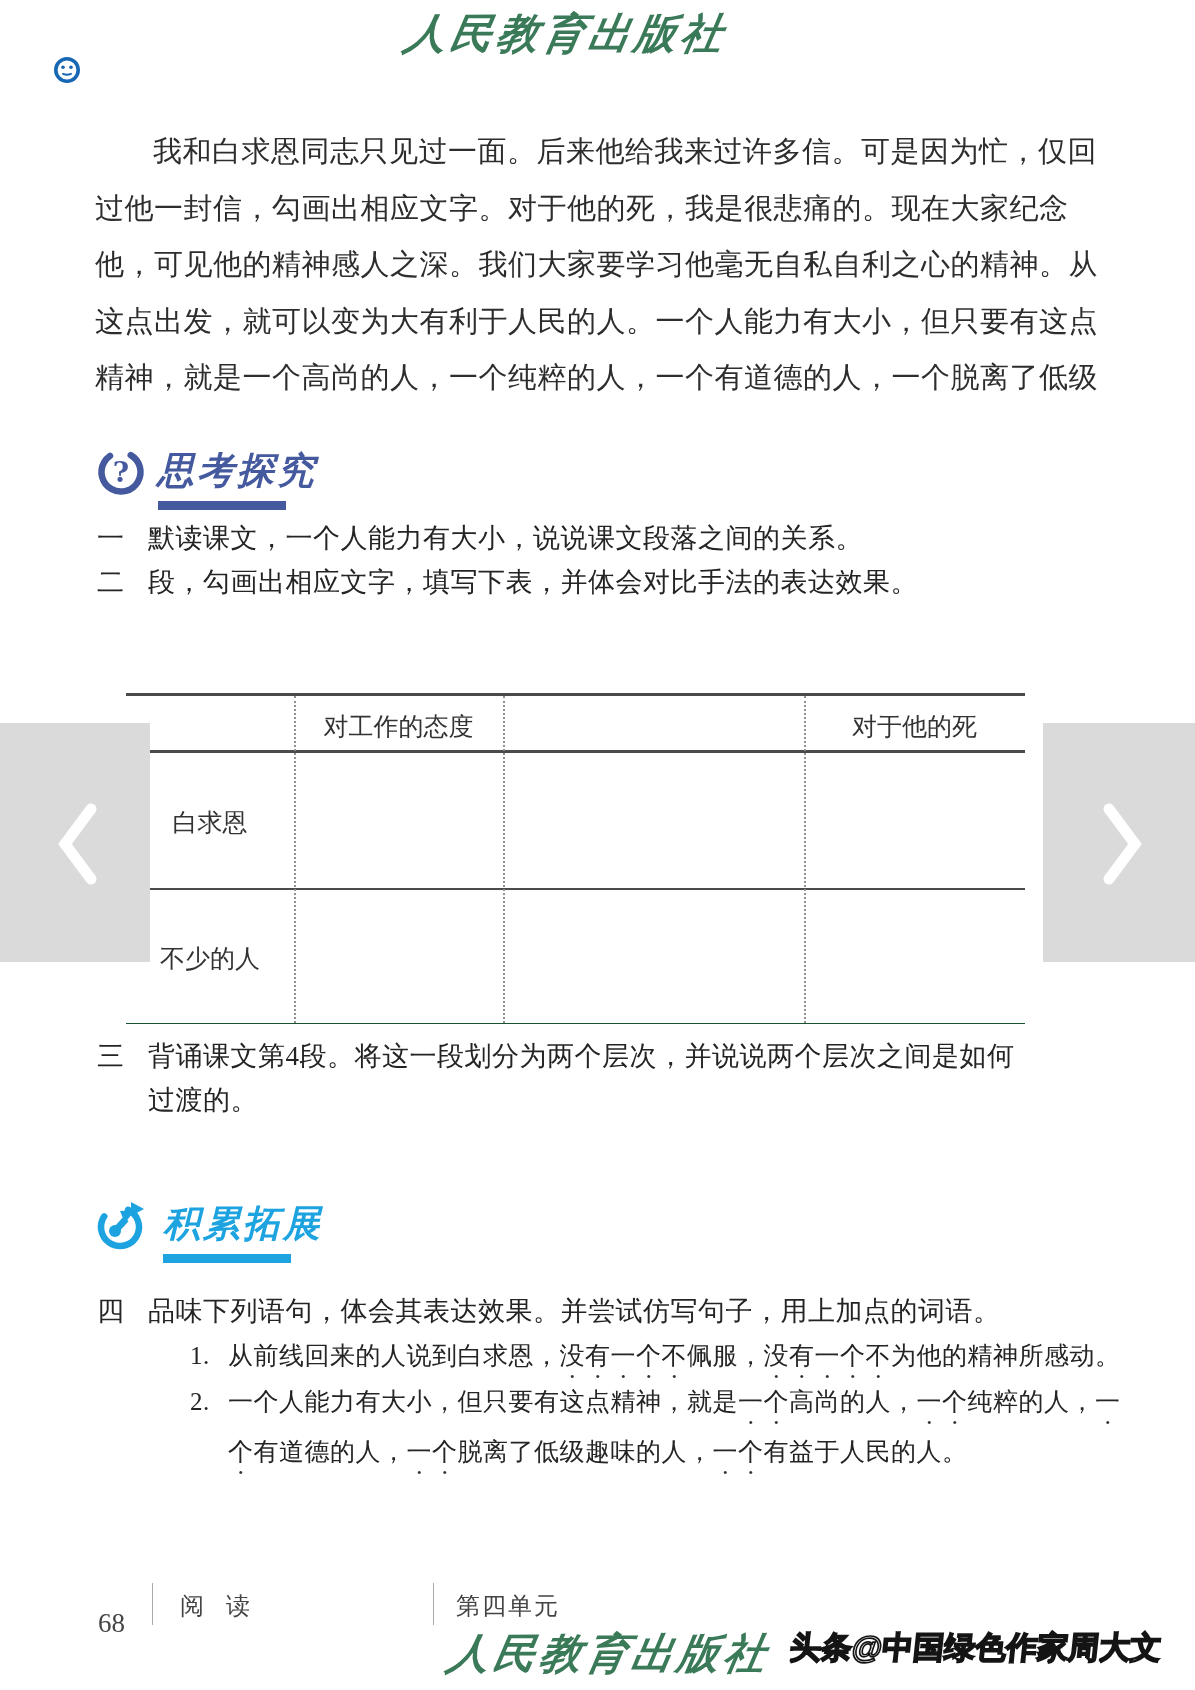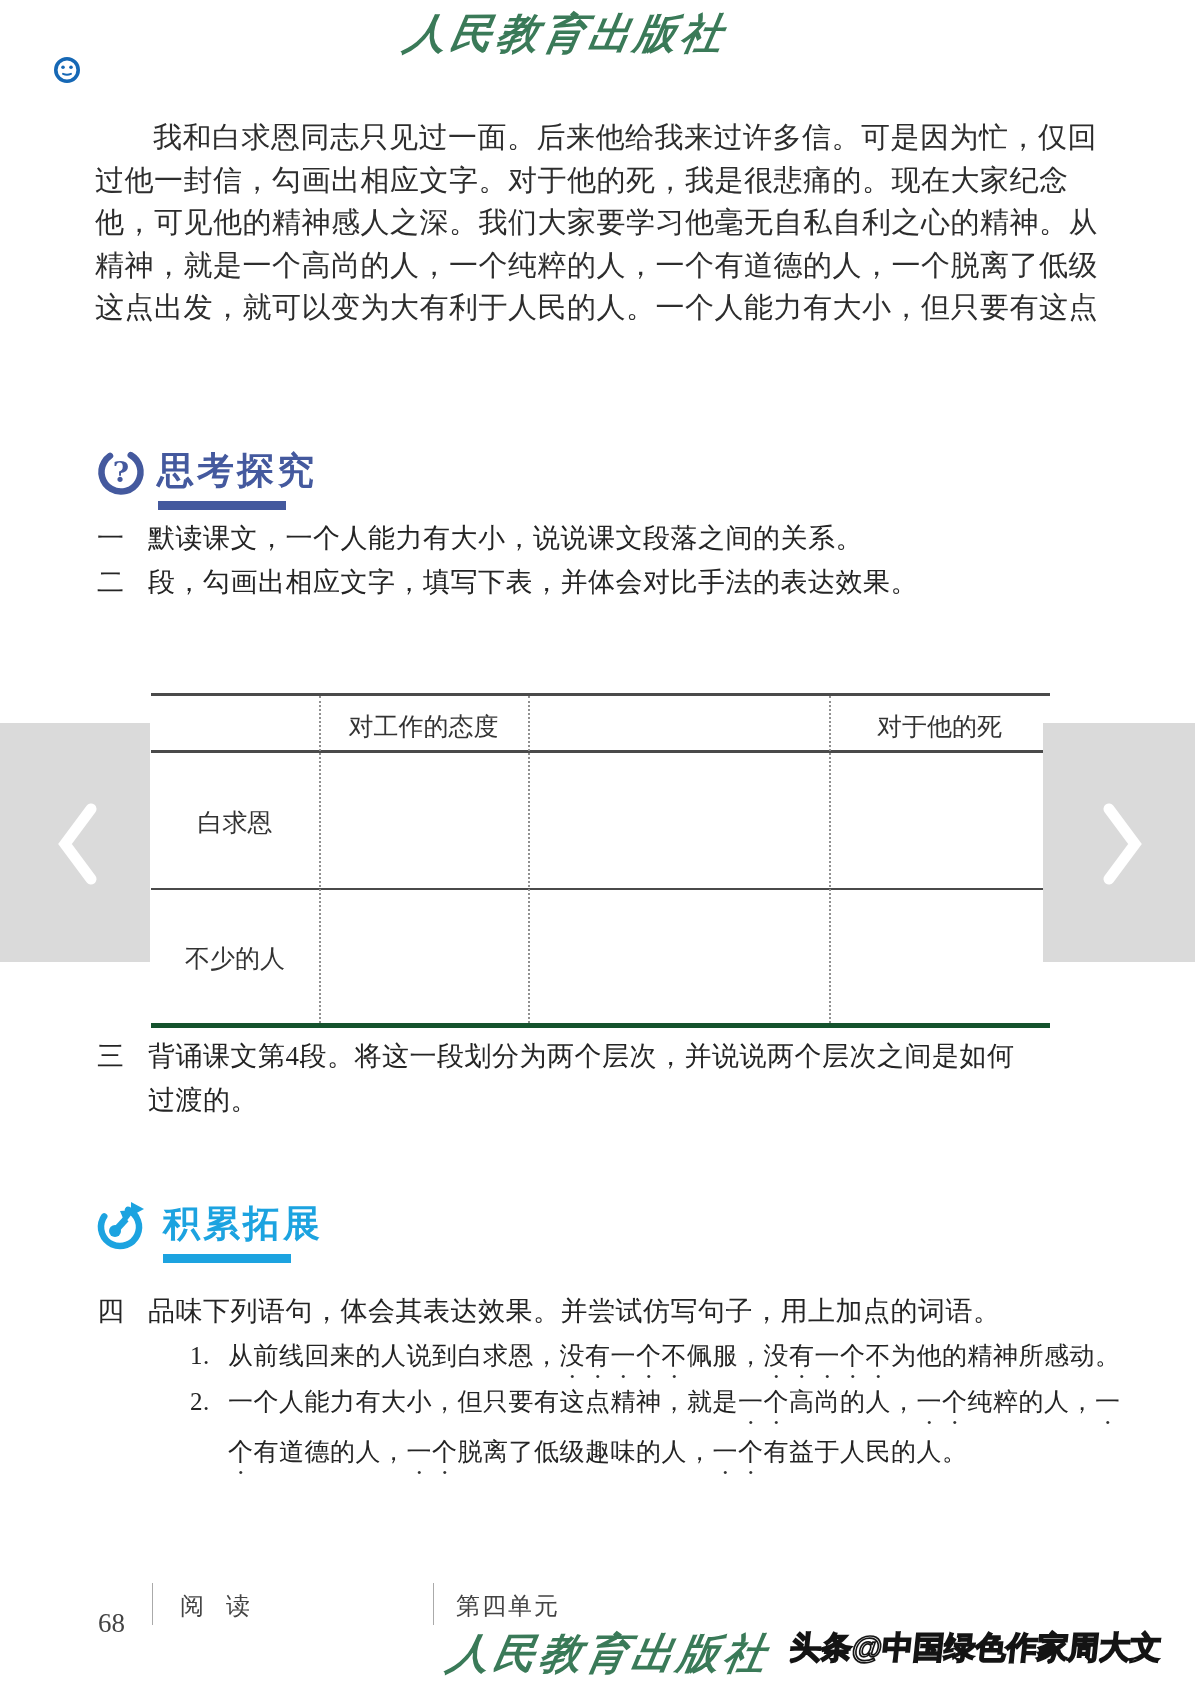--- a/index.html
+++ b/index.html
@@ -12,24 +12,24 @@
   
   .logo{
     color:#3a7a58;font-weight:bold;font-style:italic;
     font-family:"DejaVu Serif",serif;white-space:nowrap;
     transform:skewX(-10deg);letter-spacing:4px;
   }
   .logo-top{left:405px;top:6px;font-size:42px;}
   .logo-bottom{left:448px;top:1626px;font-size:42px;}
   
   .intro{left:95px;top:116px;width:918px;font-size:29px;line-height:42.5px;letter-spacing:0.5px;}
-  .intro .line{white-space:nowrap;}
+  .intro .line{white-space:nowrap;margin-top:14px;}
   .intro .line:first-child{text-indent:2em;}
   
-  .sec-title{font-size:37px;font-weight:bold;letter-spacing:3px;white-space:nowrap;font-family:"DejaVu Serif",serif;}
+  .sec-title{font-size:37px;font-weight:bold;font-style:italic;letter-spacing:3px;white-space:nowrap;font-family:"DejaVu Serif",serif;}
   .sec-title.think{left:157px;top:446px;color:#44599e;}
   .sec-title.expand{left:163px;top:1199px;color:#1ca3e0;}
   .sec-bar{height:9px;}
   .bar-think{left:158px;top:501px;width:128px;background:#44599e;}
   .bar-expand{left:163px;top:1254px;width:128px;background:#1ca3e0;}
   
   .q{display:flex;font-size:27px;line-height:44px;letter-spacing:0.5px;color:#242424;}
   .qnum{width:51px;flex:none;}
   .q .line{white-space:nowrap;}
   .q1{left:97px;top:516px;}
@@ -42,22 +42,22 @@
   .item .line{white-space:nowrap;}
   .item1{left:190px;top:1334px;}
   .item2{left:190px;top:1380px;}
   .emph{
     -webkit-text-emphasis:filled dot #333;
     text-emphasis:filled dot #333;
     -webkit-text-emphasis-position:under right;
     text-emphasis-position:under right;
   }
   
-  .ctable{left:151px;top:693px;width:899px;height:327px;
-    border-top:3px solid #4a4a4a;border-bottom:5px solid #14532d;}
+  .ctable{left:126px;top:693px;width:899px;height:327px;
+    border-top:3px solid #4a4a4a;border-bottom:1px solid #14532d;}
   .hline{position:absolute;left:0;right:0;background:#4a4a4a;}
   .hline.h1{top:54px;height:3px;}
   .hline.h2{top:192px;height:2px;}
   .vdot{position:absolute;top:0;bottom:0;border-left:2px dotted #909090;}
   .vd1{left:168px;} .vd2{left:377px;} .vd3{left:678px;}
   .thead{position:absolute;top:14px;font-size:25px;color:#333;text-align:center;white-space:nowrap;}
   .th1{left:168px;width:209px;} .th2{left:377px;width:301px;} .th3{left:678px;width:221px;}
   .rowlab{position:absolute;left:0;width:168px;text-align:center;font-size:25px;color:#333;white-space:nowrap;}
   .rl1{top:110px;} .rl2{top:246px;}
   .tcell{position:absolute;}
@@ -90,22 +90,22 @@
     <circle cx="10" cy="11.3" r="1.8" fill="#1668b5"></circle>
     <circle cx="18" cy="11.3" r="1.8" fill="#1668b5"></circle>
     <path d="M10,17.8 Q14,19.6 18,17.8" fill="none" stroke="#1668b5" stroke-width="1.9" stroke-linecap="round"></path>
   </svg>
 </div>
 
 <div class="abs intro">
     <div class="line">我和白求恩同志只见过一面。后来他给我来过许多信。可是因为忙，仅回</div>
     <div class="line">过他一封信，勾画出相应文字。对于他的死，我是很悲痛的。现在大家纪念</div>
     <div class="line">他，可见他的精神感人之深。我们大家要学习他毫无自私自利之心的精神。从</div>
+    <div class="line">这点出发，就可以变为大有利于人民的人。一个人能力有大小，但只要有这点</div>
     <div class="line">精神，就是一个高尚的人，一个纯粹的人，一个有道德的人，一个脱离了低级</div>
-    <div class="line">这点出发，就可以变为大有利于人民的人。一个人能力有大小，但只要有这点</div>
   </div>
 
 <div class="abs" style="left:96px;top:447px;width:50px;height:50px;">
   <svg width="50" height="50" viewBox="0 0 50 50">
     <circle cx="25" cy="25" r="19.5" fill="none" stroke="#44599e" stroke-width="6.5" stroke-dasharray="100 23" transform="rotate(-60 25 25)" stroke-linecap="round"></circle>
     <text x="25" y="35" text-anchor="middle" font-size="28" font-weight="bold" font-family="'DejaVu Serif',serif" fill="#44599e">?</text>
   </svg>
 </div>
 <div class="abs sec-title think">思考探究</div>
 <div class="abs sec-bar bar-think"></div>

